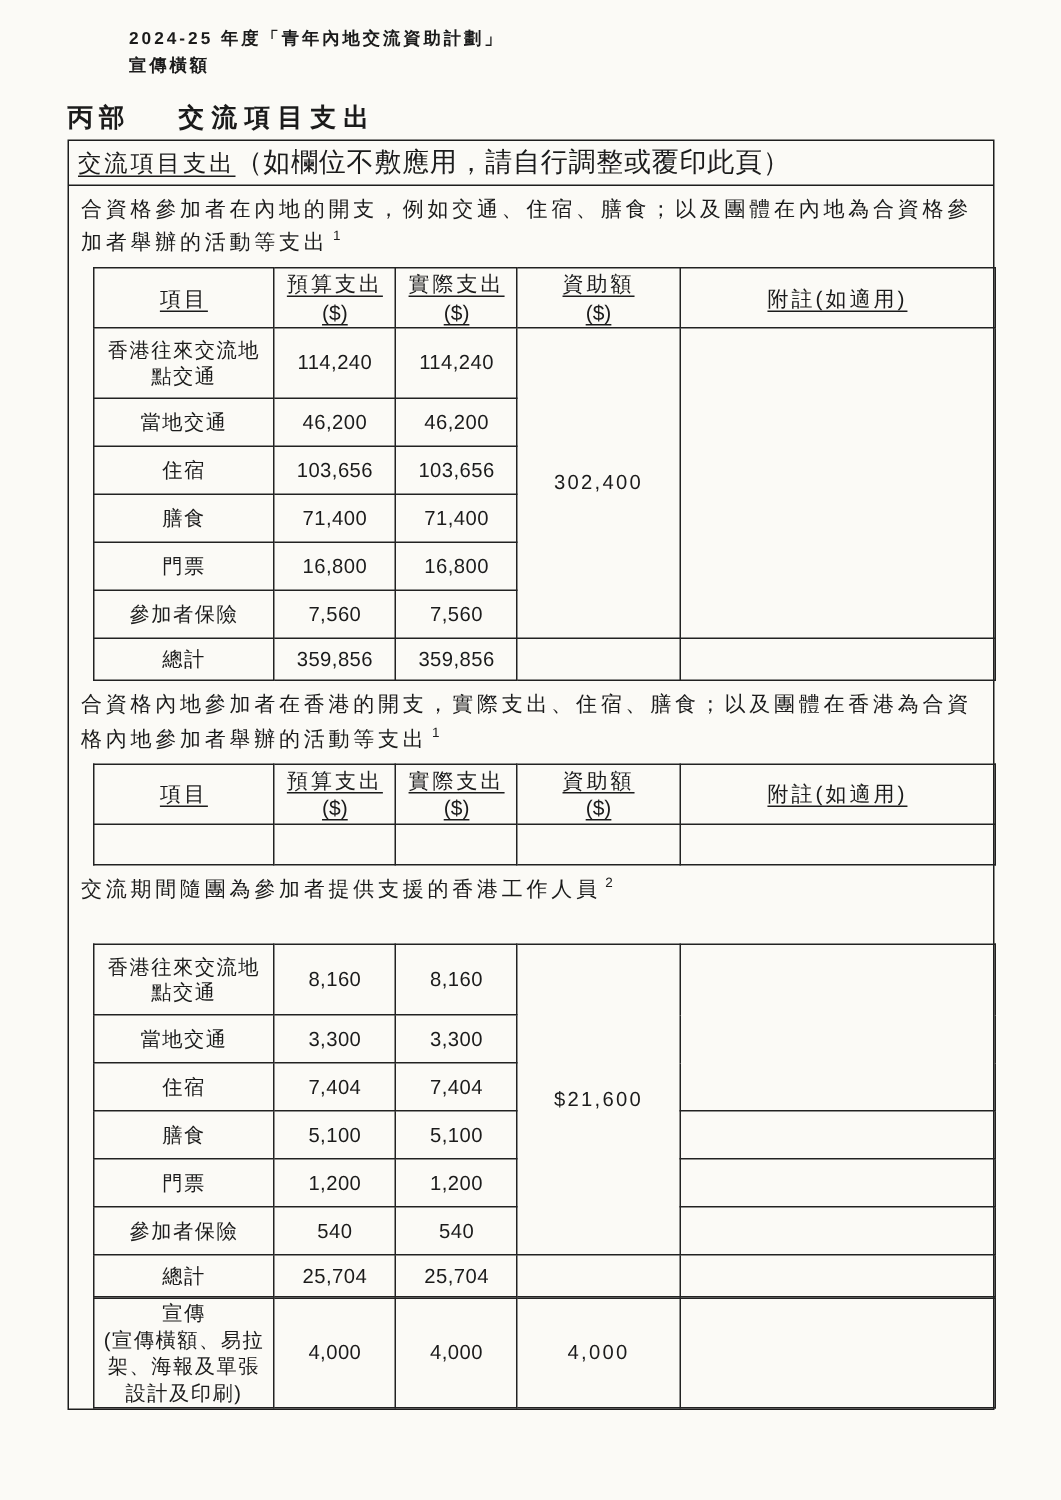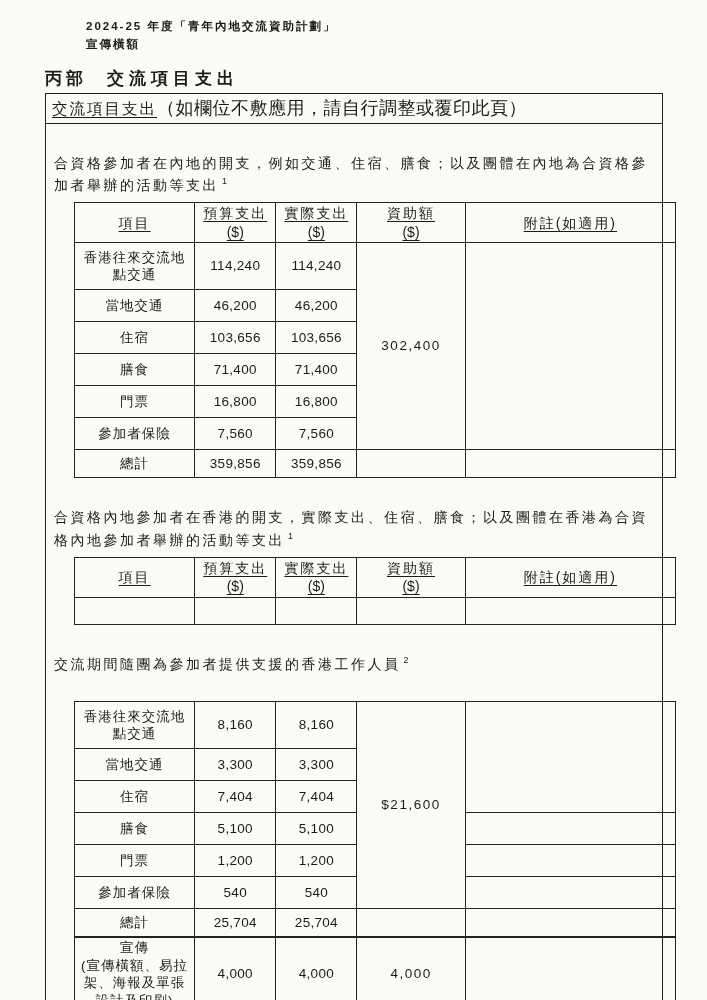--- a/index.html
+++ b/index.html
@@ -9,36 +9,36 @@
     margin: 0 auto;
     background: #fbfaf6;
     box-sizing: border-box;
     padding: 18px 44px 0 45px;
     font-family: Liberation Sans, sans-serif;
     color: #1b1b1b;
     overflow: hidden;
   }
   .doc-header { margin-left: 41px; font-size: 11.5px; font-weight: bold; letter-spacing: 2px; line-height: 1.55; }
   .part-heading { margin: 13px 0 3px 0; font-size: 17px; font-weight: bold; }
-  .part-label { letter-spacing: 4px; margin-right: 20px; }
+  .part-label { letter-spacing: 4px; margin-right: 32px; }
   .part-title { letter-spacing: 5px; }
 
   .outer-box { border: 1.8px solid #1d1d1d; }
 
   .box-title-row { border-bottom: 1.5px solid #1d1d1d; padding: 2px 6px 3px; }
   .box-title { font-size: 15.5px; letter-spacing: 2px; text-decoration: underline; text-underline-offset: 3px; }
   .box-title-note { font-size: 18px; letter-spacing: 0.5px; }
 
-  .section-text { font-size: 14px; letter-spacing: 2.5px; line-height: 1.6; padding: 4px 8px 8px; margin-top: 24px; }
+  .section-text { font-size: 14px; letter-spacing: 2.5px; line-height: 1.6; padding: 4px 8px 8px; }
   .section-text.pb-sm { padding-bottom: 6px; }
   .section-text.pb-md { padding-bottom: 26px; }
   .section-text.pb-lg { padding-bottom: 30px; }
   sup.fn { font-size: 9px; letter-spacing: 0; margin-left: 3px; }
 
-  table.expense { border-collapse: collapse; table-layout: fixed; margin-left: 28px; width: calc(100% - 14px); }
+  table.expense { border-collapse: collapse; table-layout: fixed; margin-left: 16px; width: calc(100% - 14px); }
   table.expense td { border: 1.5px solid #222; text-align: center; vertical-align: middle; padding: 1px 3px; font-size: 13.5px; line-height: 1.3; }
   col.c-item { width: 20%; } col.c-budget { width: 13.5%; } col.c-actual { width: 13.5%; }
   col.c-subsidy { width: 18%; } col.c-notes { width: 35%; }
 
   .hdr span { text-decoration: underline; text-underline-offset: 3px; letter-spacing: 2px; font-size: 14px; }
   .hdr .unit { display: block; letter-spacing: 0; }
   .num { font-size: 13px; letter-spacing: 0.3px; }
   .subsidy-val { font-size: 14px; letter-spacing: 1.5px; }
   .item-label { letter-spacing: 1px; }
 

